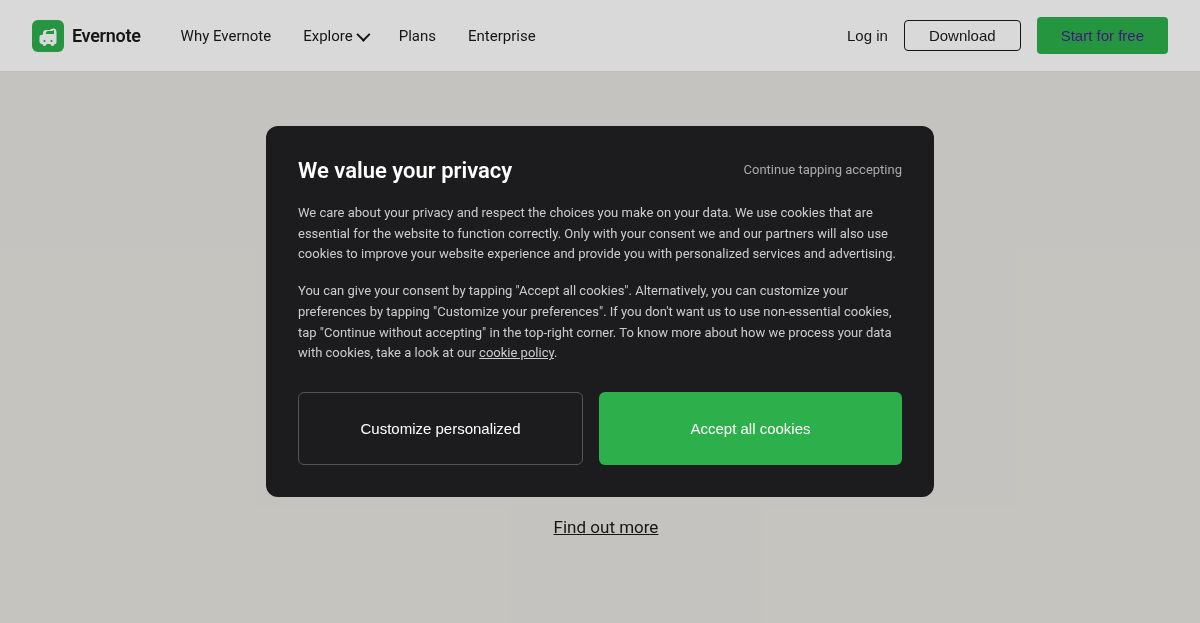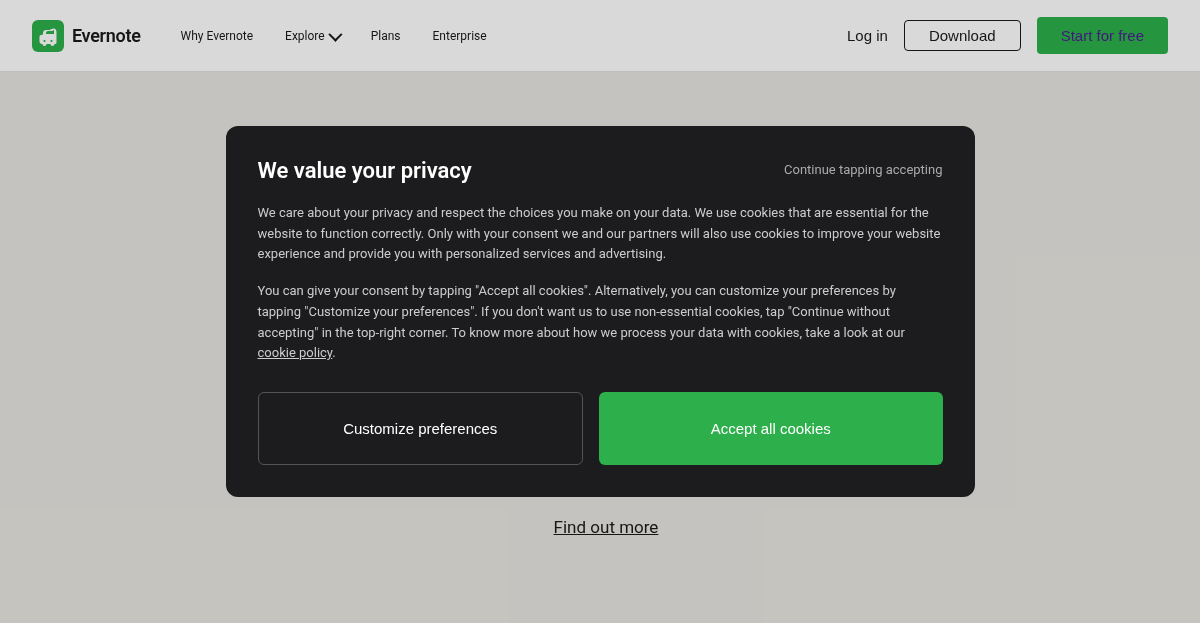--- a/index.html
+++ b/index.html
@@ -40,21 +40,21 @@
       color: #1a1a1a;
       letter-spacing: -0.3px;
     }
     .nav-links {
       display: flex;
       align-items: center;
       gap: 32px;
       flex: 1;
     }
     .nav-link {
-      font-size: 12px;
+      font-size: 15px;
       color: #1a1a1a;
       text-decoration: none;
       font-weight: 400;
       cursor: pointer;
       display: flex;
       align-items: center;
       gap: 4px;
     }
     .nav-actions {
       display: flex;
@@ -147,21 +147,21 @@
       z-index: 10;
       display: flex;
       align-items: center;
       justify-content: center;
     }
 
     
     .cookie-modal {
       background: #1c1c1e;
       border-radius: 12px;
-      width: 749px;
+      width: 668px;
       padding: 32px;
       color: #fff;
       position: relative;
     }
     .cookie-modal-header {
       display: flex;
       justify-content: space-between;
       align-items: flex-start;
       margin-bottom: 20px;
     }
@@ -276,17 +276,17 @@
       <h2 class="cookie-modal-title">We value your privacy</h2>
       <a class="cookie-continue-link">Continue tapping accepting</a>
     </div>
     <div class="cookie-modal-body">
       <p>We care about your privacy and respect the choices you make on your data. We use cookies that are essential for the website to function correctly. Only with your consent we and our partners will also use cookies to improve your website experience and provide you with personalized services and advertising.</p>
       <p>
         <span>You can give your consent by tapping "Accept all cookies". Alternatively, you can customize your preferences by tapping "Customize your preferences". If you don't want us to use non-essential cookies, tap "Continue without accepting" in the top-right corner. To know more about how we process your data with cookies, take a look at our </span><a class="cookie-policy-link">cookie policy</a><span>.</span>
       </p>
     </div>
     <div class="cookie-modal-actions">
-      <button class="btn-customize">Customize preferences</button>
+      <button class="btn-customize">Customize personalized</button>
       <button class="btn-accept-all">Accept all cookies</button>
     </div>
   </div>
 </div>
 
 </body></html>

